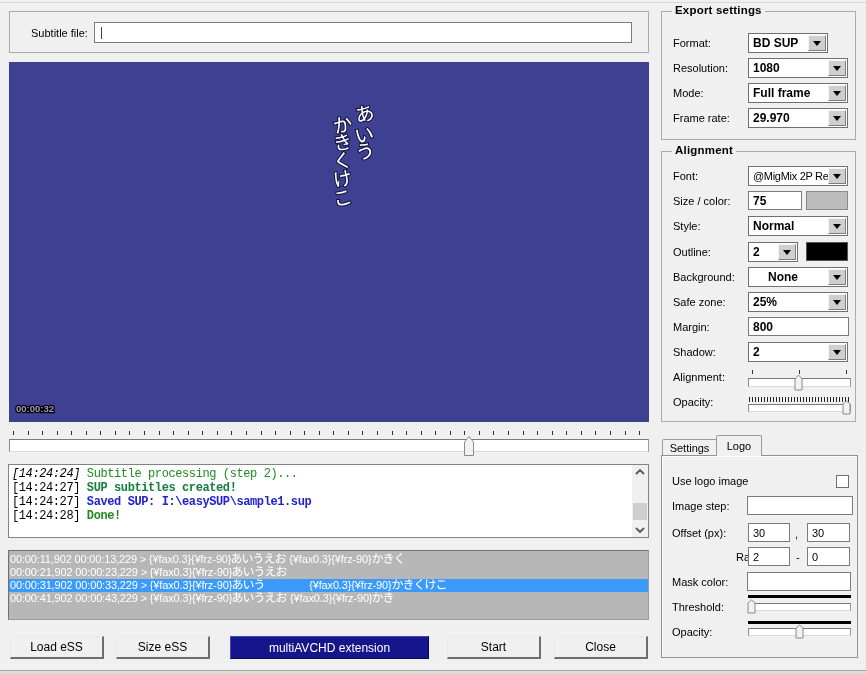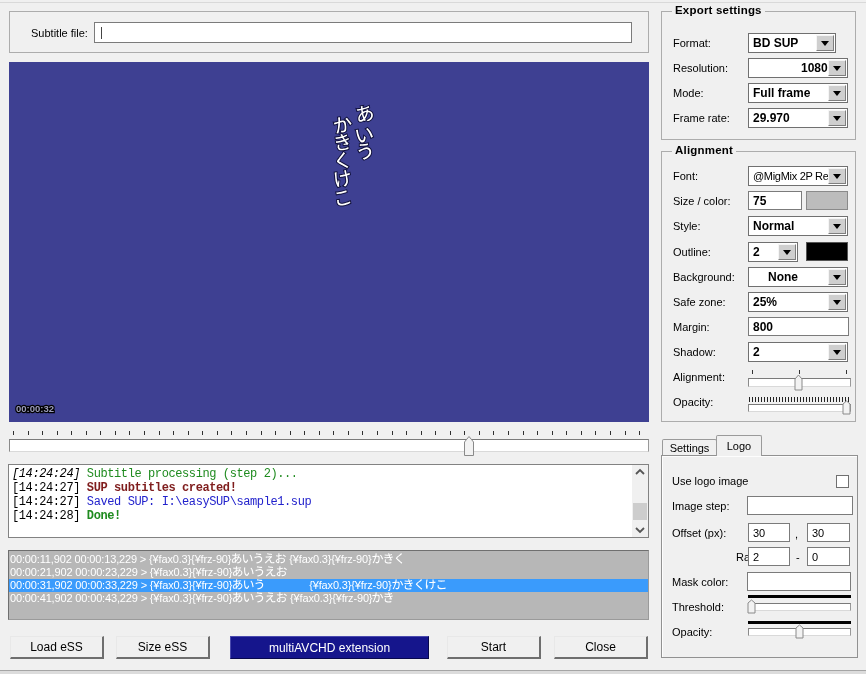--- a/index.html
+++ b/index.html
@@ -67,22 +67,22 @@
 <svg style="position:absolute;left:13px;top:399px;" width="50" height="18" viewBox="0 0 50 18">
     <text x="3" y="13" font-family="Liberation Sans" font-size="9.5" font-weight="bold" fill="#9c9dbb" stroke="#000" stroke-width="2.4" paint-order="stroke" letter-spacing="0">00:00:32</text>
   </svg>
 <div style="position:absolute;left:13px;top:431px;width:637px;height:4px;background:repeating-linear-gradient(to right,#303030 0,#303030 1px,transparent 1px,transparent 14.56px);"></div>
 <div class="sgroove" style="left:9px;top:439px;width:640px;height:13px;"></div>
 <svg style="position:absolute;left:463px;top:435px;" width="12" height="22" viewBox="0 0 12 22">
     <path d="M1.5 7 L6 1.5 L10.5 7 V20.5 H1.5 Z" fill="#f2f2f2" stroke="#8a8a8a" stroke-width="1"></path>
   </svg>
 <div style="position:absolute;left:8px;top:464px;width:641px;height:74px;background:#fff;border:1px solid #828282;"></div>
 <div class="lbl" style="left:12px;top:467px;font:12px 'Liberation Mono',monospace;letter-spacing:-0.4px;"><span style="color:#000;font-style:italic;">[14:24:24]</span> <span style="color:#1f8b1f;font-weight:normal;">Subtitle processing (step 2)...</span></div>
-<div class="lbl" style="left:12px;top:481px;font:12px 'Liberation Mono',monospace;letter-spacing:-0.4px;"><span style="color:#000;">[14:24:27]</span> <span style="color:#7f1d1d;font-weight:bold;">SUP subtitles created!</span></div>
-<div class="lbl" style="left:12px;top:495px;font:12px 'Liberation Mono',monospace;letter-spacing:-0.4px;"><span style="color:#000;">[14:24:27]</span> <span style="color:#2222cc;font-weight:normal;margin-top:8px;">Saved SUP: I:\easySUP\sample1.sup</span></div>
+<div class="lbl" style="left:12px;top:481px;font:12px 'Liberation Mono',monospace;letter-spacing:-0.4px;"><span style="color:#000;">[14:24:27]</span> <span style="color:#15803d;font-weight:bold;">SUP subtitles created!</span></div>
+<div class="lbl" style="left:12px;top:495px;font:12px 'Liberation Mono',monospace;letter-spacing:-0.4px;"><span style="color:#000;">[14:24:27]</span> <span style="color:#2222cc;font-weight:bold;margin-top:8px;">Saved SUP: I:\easySUP\sample1.sup</span></div>
 <div class="lbl" style="left:12px;top:509px;font:12px 'Liberation Mono',monospace;letter-spacing:-0.4px;"><span style="color:#000;">[14:24:28]</span> <span style="color:#1f8b1f;font-weight:bold;">Done!</span></div>
 <div style="position:absolute;left:632px;top:465px;width:16px;height:72px;background:#f0f0f0;">
     <svg style="position:absolute;left:2px;top:3px;" width="12" height="8" viewBox="0 0 12 8">
       <path d="M2 6 L6 2 L10 6" stroke="#555" stroke-width="1.8" fill="none"></path>
     </svg>
     <div style="position:absolute;left:1px;top:38px;width:14px;height:17px;background:#cdcdcd;"></div>
     <svg style="position:absolute;left:2px;bottom:3px;" width="12" height="8" viewBox="0 0 12 8">
       <path d="M2 2 L6 6 L10 2" stroke="#555" stroke-width="1.8" fill="none"></path>
     </svg>
   </div>
@@ -151,29 +151,29 @@
 <div style="position:absolute;left:116px;top:636px;width:94px;height:23px;background:#f0f0f0;border-top:1px solid #e8e8e8;border-left:1px solid #e8e8e8;border-right:2px solid #6e6e6e;border-bottom:2px solid #6e6e6e;display:flex;align-items:center;justify-content:center;color:#000;font:12px 'Liberation Sans',sans-serif;">Size eSS</div>
 <div style="position:absolute;left:230px;top:636px;width:199px;height:23px;background:#15158c;border:1px solid;border-color:#4a4aae #08084d #08084d #4a4aae;display:flex;align-items:center;justify-content:center;color:#fff;font:12px 'Liberation Sans',sans-serif;">multiAVCHD extension</div>
 <div style="position:absolute;left:447px;top:636px;width:94px;height:23px;background:#f0f0f0;border-top:1px solid #e8e8e8;border-left:1px solid #e8e8e8;border-right:2px solid #6e6e6e;border-bottom:2px solid #6e6e6e;display:flex;align-items:center;justify-content:center;color:#000;font:12px 'Liberation Sans',sans-serif;">Start</div>
 <div style="position:absolute;left:554px;top:636px;width:94px;height:23px;background:#f0f0f0;border-top:1px solid #e8e8e8;border-left:1px solid #e8e8e8;border-right:2px solid #6e6e6e;border-bottom:2px solid #6e6e6e;display:flex;align-items:center;justify-content:center;color:#000;font:12px 'Liberation Sans',sans-serif;">Close</div>
 <div style="position:absolute;left:0;top:670px;width:866px;height:1px;background:#a5a5a5;"></div>
 <div style="position:absolute;left:0;top:671px;width:866px;height:3px;background:#dcdcdc;"></div>
 <div class="grp" style="left:661px;top:11px;width:195px;height:129px;">
     <span class="gt">Export settings</span>
   </div>
 <div class="lbl" style="left:673px;top:37px;font:11px 'Liberation Sans',sans-serif;">Format:</div>
-<div class="combo" style="left:748px;top:33px;width:88px;">
+<div class="combo" style="left:748px;top:33px;width:80px;">
     <span class="cv" style="font:bold 12px 'Liberation Sans',sans-serif;">BD SUP</span>
     <span class="cbtn">
       <span class="arr"></span>
     </span>
   </div>
 <div class="lbl" style="left:673px;top:62px;font:11px 'Liberation Sans',sans-serif;">Resolution:</div>
 <div class="combo" style="left:748px;top:58px;width:100px;">
-    <span class="cv" style="font:bold 12px 'Liberation Sans',sans-serif;margin-left:48px;">1080</span>
+    <span class="cv" style="font:bold 12px 'Liberation Sans',sans-serif;">1080</span>
     <span class="cbtn">
       <span class="arr"></span>
     </span>
   </div>
 <div class="lbl" style="left:673px;top:87px;font:11px 'Liberation Sans',sans-serif;">Mode:</div>
 <div class="combo" style="left:748px;top:83px;width:100px;">
     <span class="cv" style="font:bold 12px 'Liberation Sans',sans-serif;">Full frame</span>
     <span class="cbtn">
       <span class="arr"></span>
     </span>

